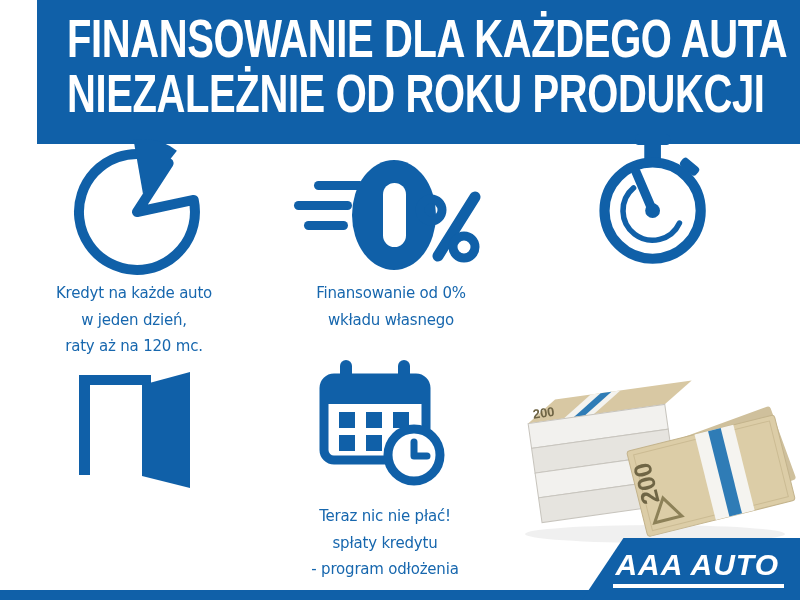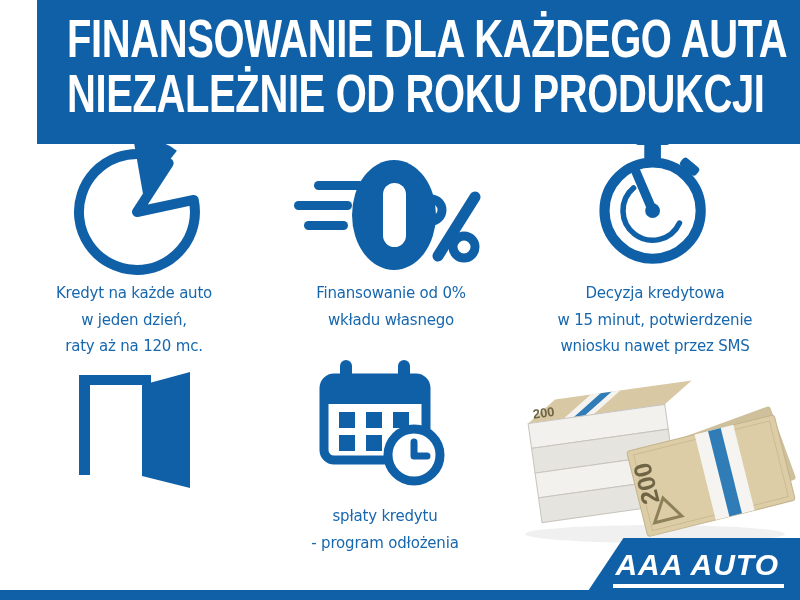--- a/index.html
+++ b/index.html
@@ -62,25 +62,20 @@
 
   <div class="ftext" style="left:6px;top:280px;width:256px">
     <div>Kredyt na każde auto</div>
     <div>w jeden dzień,</div>
     <div>raty aż na 120 mc.</div>
   </div>
   <div class="ftext" style="left:266px;top:280px;width:250px">
     <div>Finansowanie od 0%</div>
     <div>wkładu własnego</div>
   </div>
-  <div class="ftext" style="left:525px;top:280px;width:260px">
-    <div>Decyzja kredytowa</div>
-    <div>w 15 minut, potwierdzenie</div>
-    <div>wniosku nawet przez SMS</div>
-  </div>
 
   <svg class="icon" style="left:56px;top:362px" width="160" height="140" viewBox="0 0 160 140">
     <rect x="23" y="13" width="72" height="10" fill="#1060a8"></rect>
     <rect x="23" y="13" width="11" height="100" fill="#1060a8"></rect>
     <polygon points="86,23 134,10 134,126 86,114" fill="#1060a8"></polygon>
   </svg>
 
   <svg class="icon" style="left:310px;top:356px" width="160" height="145" viewBox="0 0 160 145">
     <rect x="30" y="4" width="12" height="24" rx="6" fill="#1060a8"></rect>
     <rect x="88" y="4" width="12" height="24" rx="6" fill="#1060a8"></rect>
@@ -112,20 +107,21 @@
       <rect x="130" y="84" width="152" height="88" rx="3" fill="#dccda7" stroke="#c3b38c" stroke-width="1"></rect>
       <rect x="136" y="89" width="140" height="78" fill="none" stroke="#cbbb93" stroke-width="1"></rect>
       <rect x="200" y="84" width="40" height="88" fill="#f5f4f0"></rect>
       <rect x="214" y="84" width="13" height="88" fill="#2f7cb6"></rect>
       <text x="150" y="120" transform="rotate(-90 150 120)" text-anchor="middle" font-size="25" font-weight="bold" fill="#6f6545">200</text>
       <polygon points="140,160 154,138 168,160" fill="none" stroke="#8d8158" stroke-width="3"></polygon>
     </g>
   </svg>
 
   <div class="ftext" style="left:260px;top:503px;width:250px">
+    <div>Teraz nic nie płać!</div>
     <div>spłaty kredytu</div>
     <div>- program odłożenia</div>
   </div>
 
   <div class="bbar"></div>
   <div class="logo">
     <span class="logo-text">AAA AUTO</span>
   </div>
 
 </div>

